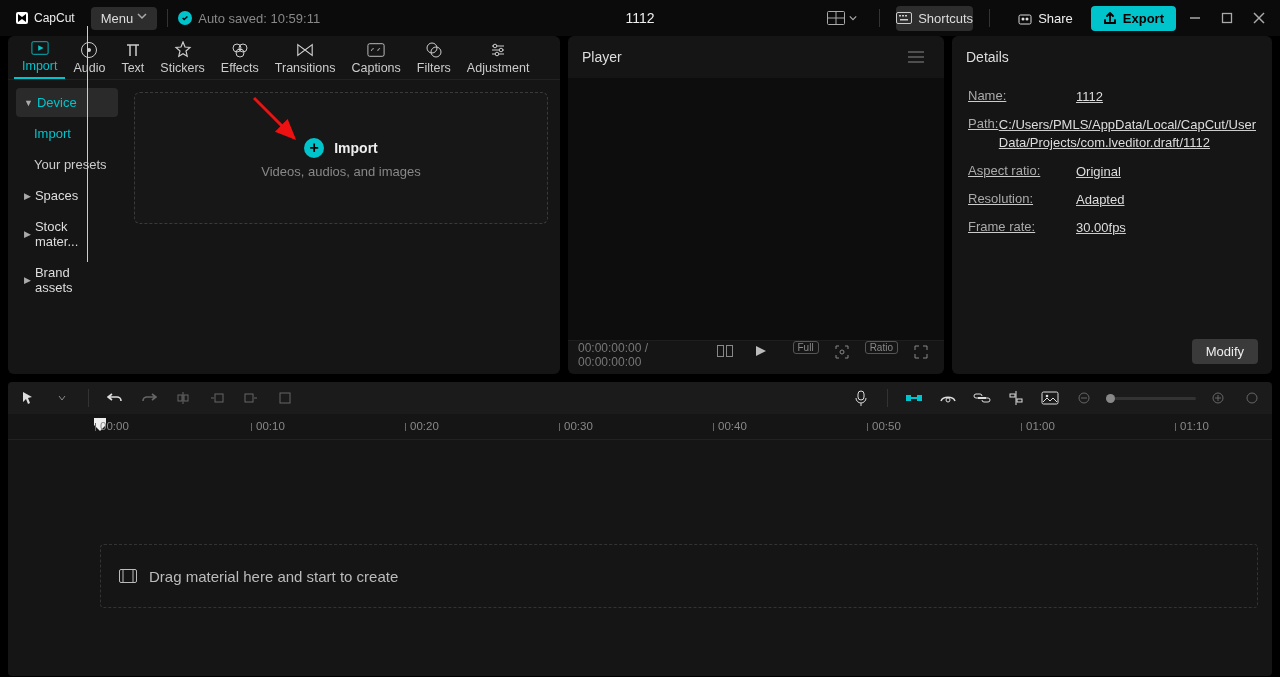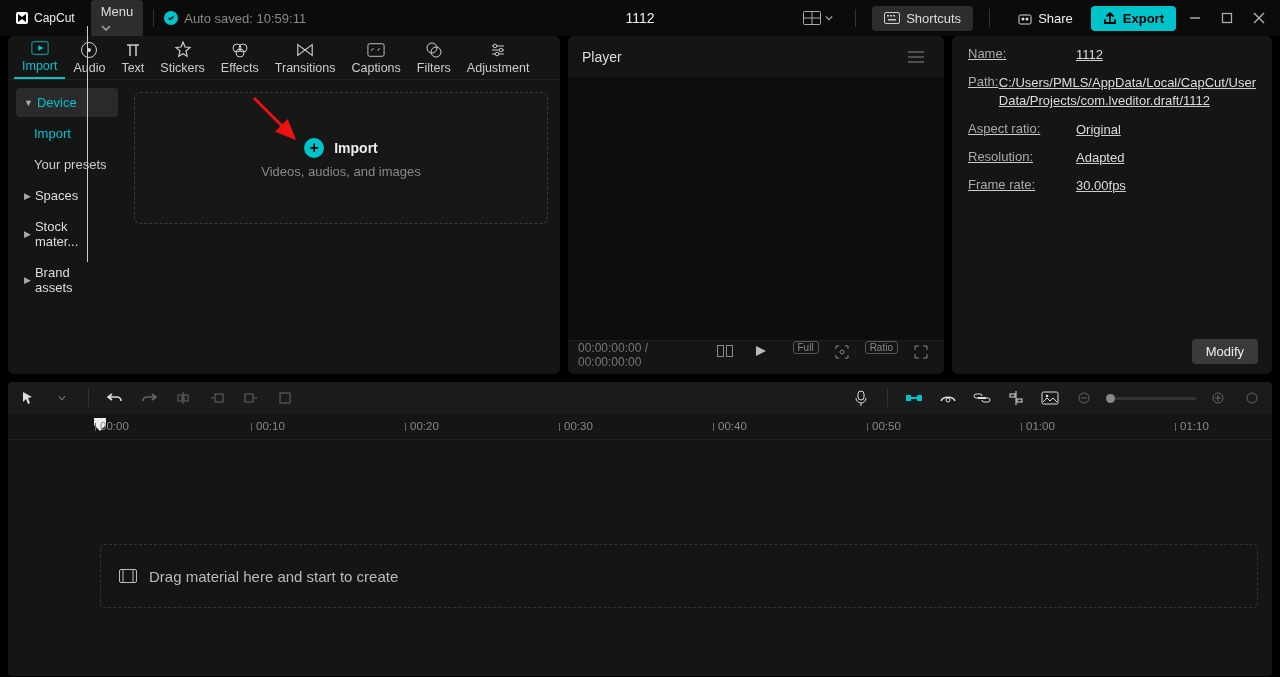--- a/index.html
+++ b/index.html
@@ -2,29 +2,29 @@
 <html><head>
 <meta charset="utf-8">
 <style>
 * { margin: 0; padding: 0; box-sizing: border-box; font-family: -apple-system, BlinkMacSystemFont, "Segoe UI", Arial, sans-serif; }
 body { background: #000; color: #ccc; width: 1280px; height: 677px; overflow: hidden; font-size: 13px; }
 
 
 .topbar { height: 36px; display: flex; align-items: center; padding: 0 8px; background: #0b0b0b; }
 .logo { display: flex; align-items: center; gap: 4px; padding: 0 6px; font-size: 12px; color: #eee; font-weight: 500; }
 .logo svg { width: 16px; height: 16px; }
-.menu-btn { margin-left: 10px; background: #2d2d2d; color: #ddd; border-radius: 4px; padding: 4px 10px; display: flex; align-items: flex-start; gap: 4px; font-size: 13px; cursor: pointer; flex-direction: column; }
+.menu-btn { margin-left: 10px; background: #2d2d2d; color: #ddd; border-radius: 4px; padding: 4px 10px; display: flex; align-items: flex-start; gap: 4px; font-size: 13px; cursor: pointer; }
 .vdiv { width: 1px; height: 18px; background: #333; margin: 0 10px; }
 .autosave { display: flex; align-items: center; gap: 6px; color: #888; font-size: 13px; }
 .check-circ { width: 14px; height: 14px; border-radius: 50%; background: #00c4cc; display: flex; align-items: center; justify-content: center; }
 .check-circ svg { width: 8px; height: 8px; }
 .proj-name { position: absolute; left: 50%; transform: translateX(-50%); color: #eee; font-weight: 500; font-size: 14px; }
 .topbar-right { margin-left: auto; display: flex; align-items: center; gap: 6px; }
 .icon-btn { padding: 4px 6px; color: #aaa; display: flex; align-items: center; cursor: pointer; }
-.chip-btn { background: #2d2d2d; color: #ddd; border-radius: 4px; padding: 5px 12px; display: flex; align-items: center; gap: 6px; font-size: 13px; cursor: pointer; }
+.chip-btn { background: #2d2d2d; color: #ddd; border-radius: 4px; padding: 5px 0; display: flex; align-items: center; gap: 6px; font-size: 13px; cursor: pointer; }
 .share-btn { color: #eee; padding: 5px 12px; display: flex; align-items: center; gap: 6px; font-size: 13px; cursor: pointer; }
 .export-btn { background: #00c4cc; color: #000; border-radius: 4px; padding: 5px 12px; display: flex; align-items: center; gap: 6px; font-size: 13px; font-weight: 600; cursor: pointer; }
 .win-ctl { width: 26px; height: 26px; display: flex; align-items: center; justify-content: center; color: #aaa; cursor: pointer; }
 
 
 .main-row { display: flex; gap: 8px; padding: 0 8px; height: 338px; }
 .panel { background: #151515; border-radius: 6px; display: flex; flex-direction: column; overflow: hidden; }
 
 
 .import-panel { width: 552px; }
@@ -341,20 +341,23 @@
       <span class="small-box">Ratio</span>
       <span class="icon-btn">
           <svg width="14" height="14">
             <path d="M1 5V1h4M13 5V1H9M1 9v4h4M13 9v4H9" stroke="#888" fill="none"></path>
           </svg>
         </span>
     </div>
   </div>
 
   <div class="panel details-panel">
+    <div class="panel-head">
+        <span>Details</span>
+      </div>
     <div class="details-body">
       <div class="drow">
           <div class="k">Name:</div>
           <div class="v">1112</div>
         </div>
       <div class="drow">
           <div class="k">Path:</div>
           <div class="v">C:/Users/PMLS/AppData/Local/CapCut/User Data/Projects/com.lveditor.draft/1112</div>
         </div>
       <div class="drow">

